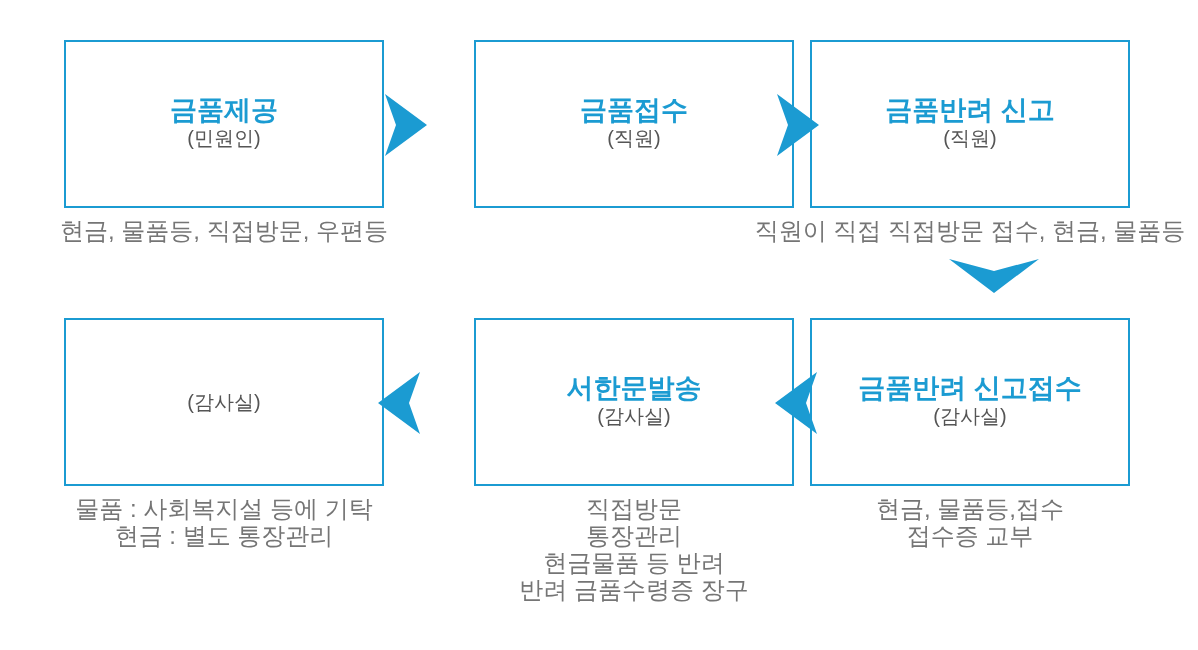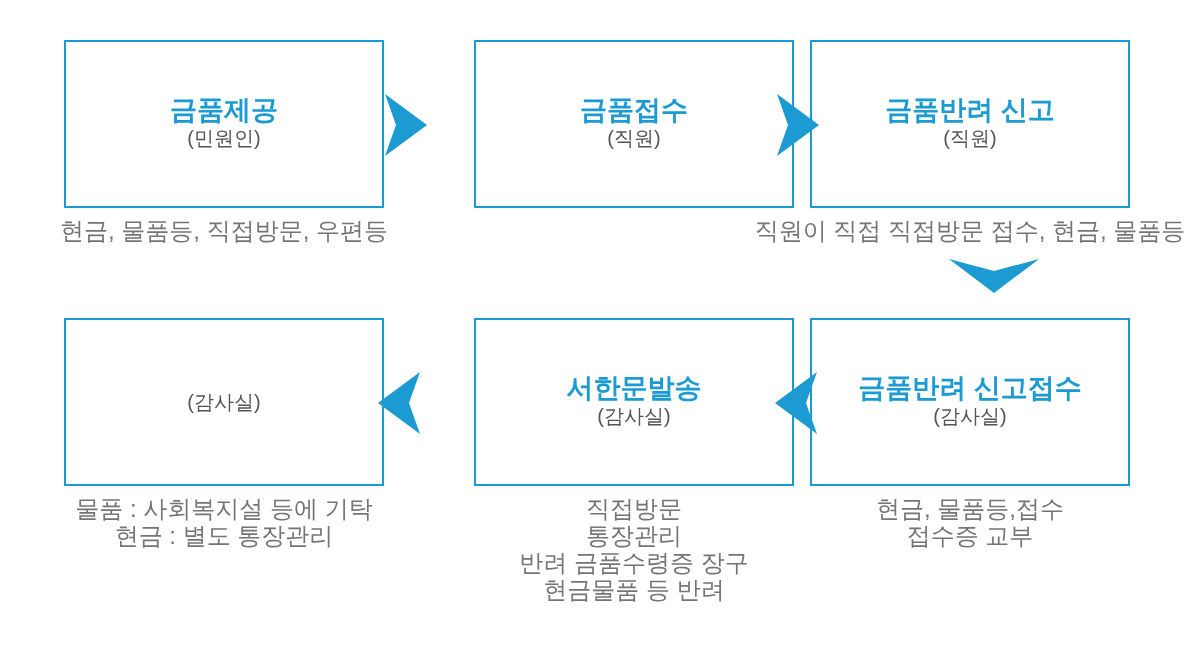--- a/index.html
+++ b/index.html
@@ -118,22 +118,22 @@
   </div>
 
   <div class="node c2 r2">
     <div class="box">
       <div class="title">서한문발송</div>
       <div class="actor">(감사실)</div>
     </div>
     <div class="caption">
       <div class="cap-line">직접방문</div>
       <div class="cap-line">통장관리</div>
+      <div class="cap-line">현금물품 등 반려</div>
       <div class="cap-line">반려 금품수령증 장구</div>
-      <div class="cap-line">현금물품 등 반려</div>
     </div>
   </div>
 
   <div class="node c1 r2">
     <div class="box">
       <div class="actor">(감사실)</div>
     </div>
     <div class="caption">
       <div class="cap-line">물품 : 사회복지설 등에 기탁</div>
       <div class="cap-line">현금 : 별도 통장관리</div>

